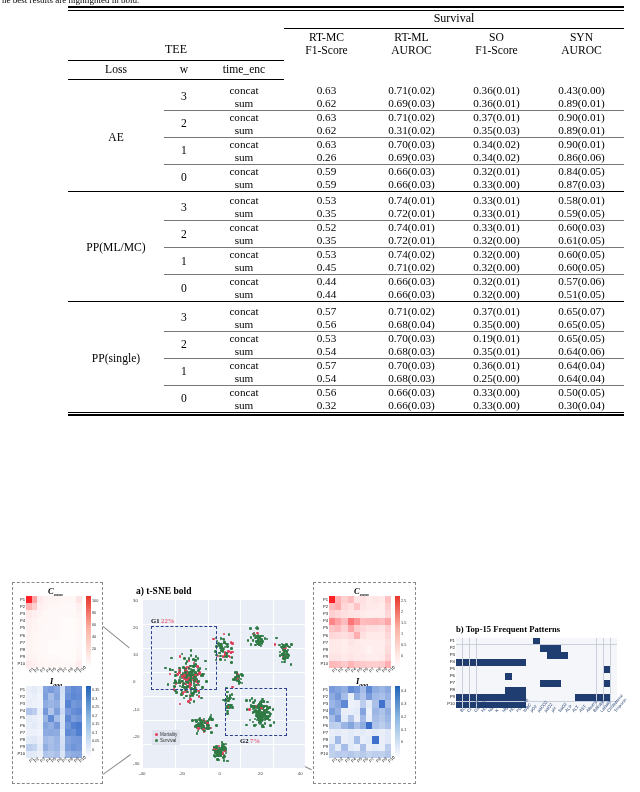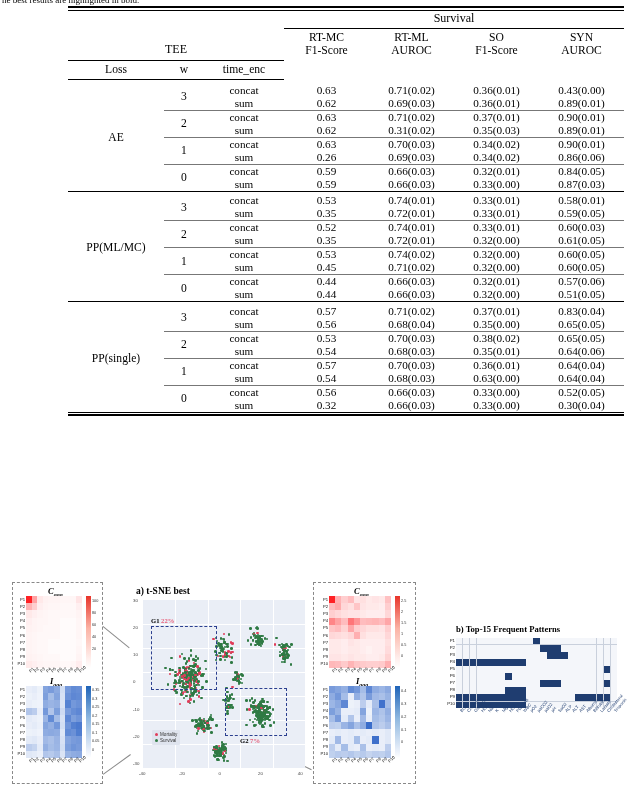--- a/index.html
+++ b/index.html
@@ -270,35 +270,35 @@
         <tr class="blk-sep">
           <td colspan="7" style="height:3px"></td>
         </tr>
         <tr class="">
           <td class="loss" rowspan="8">PP(single)</td>
           <td class="wcol" rowspan="2">3</td>
           <td class="cell tecol">concat</td>
           <td class="cell">0.57</td>
           <td class="cell">0.71(0.02)</td>
           <td class="cell">0.37(0.01)</td>
-          <td class="cell">0.83(0.04)</td>
+          <td class="cell">0.65(0.07)</td>
         </tr>
         <tr class="">
           <td class="cell tecol">sum</td>
           <td class="cell">0.56</td>
           <td class="cell">0.68(0.04)</td>
           <td class="cell">0.35(0.00)</td>
           <td class="cell">0.65(0.05)</td>
         </tr>
         <tr class="grp-sep">
           <td class="wcol" rowspan="2">2</td>
           <td class="cell tecol">concat</td>
           <td class="cell">0.53</td>
           <td class="cell">0.70(0.03)</td>
-          <td class="cell">0.38(0.02)</td>
+          <td class="cell">0.19(0.01)</td>
           <td class="cell">0.65(0.05)</td>
         </tr>
         <tr class="">
           <td class="cell tecol">sum</td>
           <td class="cell">0.54</td>
           <td class="cell">0.68(0.03)</td>
           <td class="cell">0.35(0.01)</td>
           <td class="cell">0.64(0.06)</td>
         </tr>
         <tr class="grp-sep">
@@ -306,30 +306,30 @@
           <td class="cell tecol">concat</td>
           <td class="cell">0.57</td>
           <td class="cell">0.70(0.03)</td>
           <td class="cell">0.36(0.01)</td>
           <td class="cell">0.64(0.04)</td>
         </tr>
         <tr class="">
           <td class="cell tecol">sum</td>
           <td class="cell">0.54</td>
           <td class="cell">0.68(0.03)</td>
-          <td class="cell">0.63(0.00)</td>
+          <td class="cell">0.25(0.00)</td>
           <td class="cell">0.64(0.04)</td>
         </tr>
         <tr class="grp-sep">
           <td class="wcol" rowspan="2">0</td>
           <td class="cell tecol">concat</td>
           <td class="cell">0.56</td>
           <td class="cell">0.66(0.03)</td>
           <td class="cell">0.33(0.00)</td>
-          <td class="cell">0.52(0.05)</td>
+          <td class="cell">0.50(0.05)</td>
         </tr>
         <tr class="">
           <td class="cell tecol">sum</td>
           <td class="cell">0.32</td>
           <td class="cell">0.66(0.03)</td>
           <td class="cell">0.33(0.00)</td>
           <td class="cell">0.30(0.04)</td>
         </tr>
       </tbody>
   </table>
@@ -618,21 +618,21 @@
       <div class="cbarlab" style="left:92px; top:110.125px;">0.35</div>
       <div class="cbarlab" style="left:92px; top:118.625px;">0.3</div>
       <div class="cbarlab" style="left:92px; top:127.125px;">0.25</div>
       <div class="cbarlab" style="left:92px; top:135.625px;">0.2</div>
       <div class="cbarlab" style="left:92px; top:144.125px;">0.15</div>
       <div class="cbarlab" style="left:92px; top:152.625px;">0.1</div>
       <div class="cbarlab" style="left:92px; top:161.125px;">0.05</div>
       <div class="cbarlab" style="left:92px; top:169.625px;">0</div>
     </div>
 
-  <div class="tsne-title" style="left:136px; top:8px;">a) t-SNE best</div>
+  <div class="tsne-title" style="left:136px; top:8px;">a) t-SNE bold</div>
   <div class="tsne" id="tsne-plot" style="left:143px; top:22px; width:162px; height:168px;">
       <div class="gl" style="left:32.4px;top:0;width:0.7px;height:168px"></div>
       <div class="gl" style="left:64.8px;top:0;width:0.7px;height:168px"></div>
       <div class="gl" style="left:97.2px;top:0;width:0.7px;height:168px"></div>
       <div class="gl" style="left:129.6px;top:0;width:0.7px;height:168px"></div>
       <div class="gl" style="top:24px;left:0;height:0.7px;width:162px"></div>
       <div class="gl" style="top:48px;left:0;height:0.7px;width:162px"></div>
       <div class="gl" style="top:72px;left:0;height:0.7px;width:162px"></div>
       <div class="gl" style="top:96px;left:0;height:0.7px;width:162px"></div>
       <div class="gl" style="top:120px;left:0;height:0.7px;width:162px"></div>

